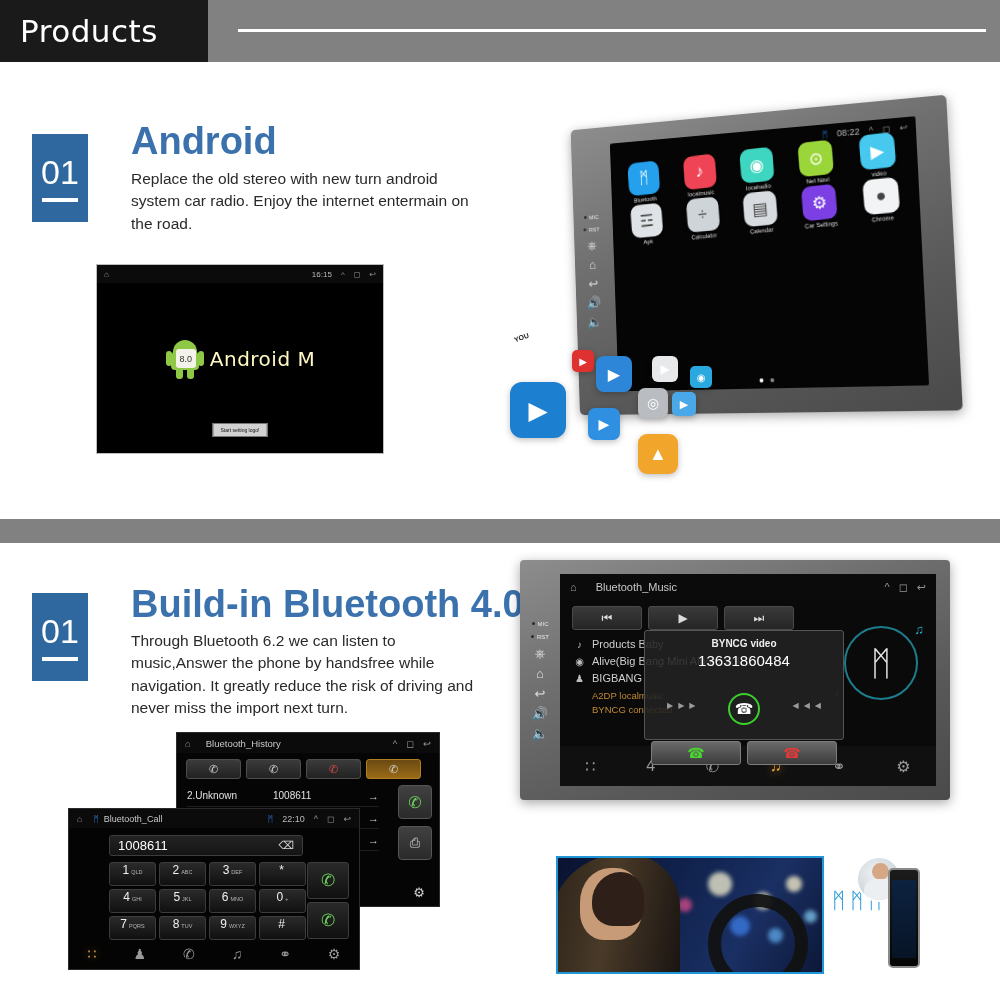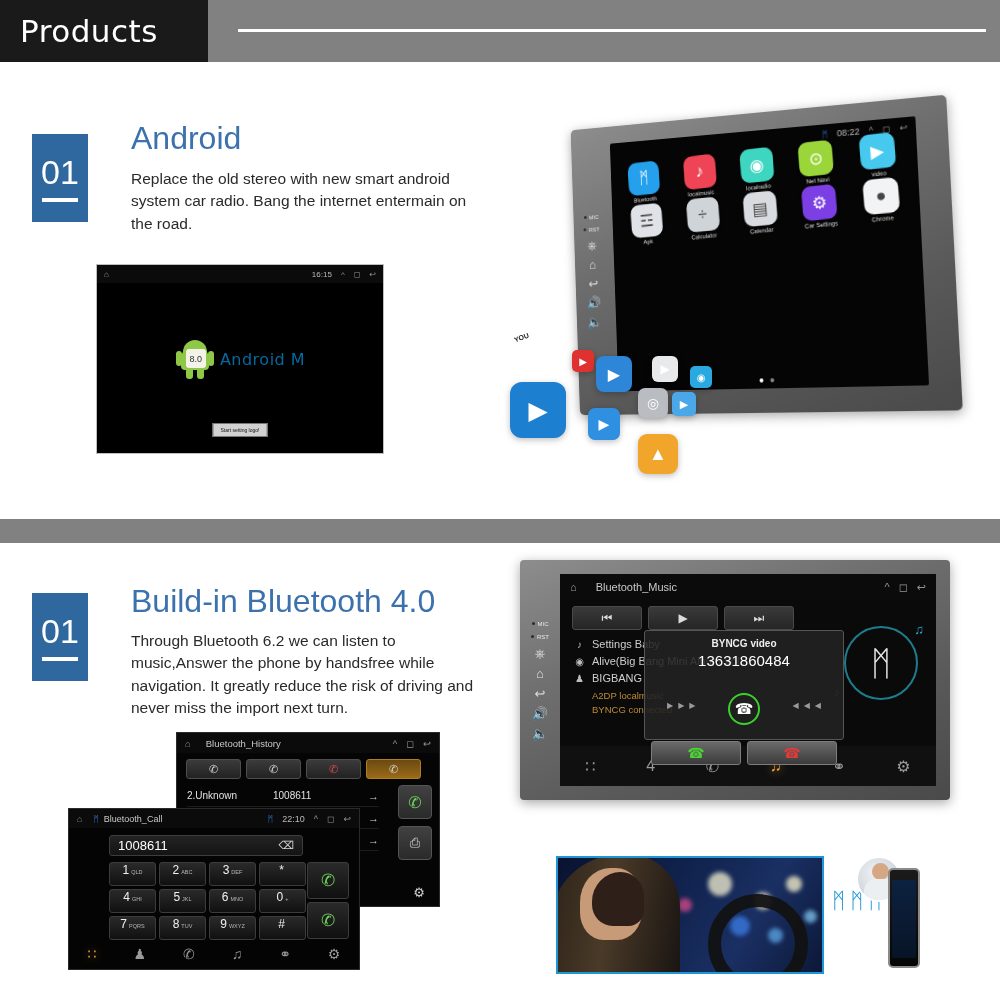--- a/index.html
+++ b/index.html
@@ -49,21 +49,21 @@
   }
   .num-badge-text {
     color: #ffffff; font-size: 34px; font-weight: 400;
     line-height: 1; font-family: "Liberation Sans", sans-serif;
   }
   .num-badge-rule {
     width: 36px; height: 4px; background: #ffffff; margin-top: 9px;
   }
   .sec-title {
     position: absolute;
-    color: #3b72ad; font-size: 32px; font-weight: 400;
+    color: #3b72ad; font-size: 38px; font-weight: 700;
     white-space: nowrap;
   }
   .sec-body {
     position: absolute;
     color: #2a2a2a; font-size: 15.5px; line-height: 1.45;
     width: 360px;
   }
 
   
   .screen { position: absolute; background: #000; overflow: hidden; }
@@ -106,21 +106,21 @@
     background: #8fc746; border-radius: 0 0 3px 3px;
   }
   .droid-leg.l { left: 11px; } .droid-leg.r { right: 11px; }
   .droid-mallow {
     position: absolute; left: 11px; top: 10px;
     width: 20px; height: 19px; background: #f3f3ea; border-radius: 3px;
     display: flex; align-items: center; justify-content: center;
     color: #333; font-size: 9px; font-weight: normal; z-index: 3;
   }
   .boot-text {
-    color: #0369a1; font-size: 16px; letter-spacing: .5px;
+    color: #fef9c3; font-size: 20px; letter-spacing: .5px;
     font-family: "DejaVu Sans", sans-serif;
   }
   .boot-btn {
     position: absolute; left: 50%; transform: translateX(-50%); bottom: 16px;
     background: #d2d2d2; color: #111; font-size: 5px;
     padding: 3px 7px; border: 1px solid #777; white-space: nowrap;
   }
 
   
   .stereo { position: absolute; }
@@ -389,21 +389,21 @@
 <div class="header-tab">
   <span class="header-tab-label">Products</span>
 </div>
 <div class="header-rule"></div>
 
 <div class="num-badge" style="left:32px; top:134px;">
   <span class="num-badge-text">01</span>
   <span class="num-badge-rule"></span>
 </div>
 <div class="sec-title" style="left:131px; top:120px;">Android</div>
-<div class="sec-body" style="left:131px; top:168px;">Replace the old stereo with new smart android system car radio. Bang the internet entermain on the road.</div>
+<div class="sec-body" style="left:131px; top:168px;">Replace the old stereo with new turn android system car radio. Enjoy the internet entermain on the road.</div>
 
 <div class="screen" id="android-boot">
   <div class="statusbar">
     <div class="sb-left">
       <span class="sb-ico">⌂</span>
     </div>
     <div class="sb-right">
       <span>16:15</span>
       <span class="sb-ico">^</span>
       <span class="sb-ico">◻</span>
@@ -542,21 +542,21 @@
     </div>
     <div class="bm-body">
       <div class="bm-ctrls" id="bm-ctrls">
           <div class="bm-btn">⏮</div>
           <div class="bm-btn">▶</div>
           <div class="bm-btn">⏭</div>
         </div>
       <div class="bm-list">
         <div class="bm-row">
           <span class="ic">♪</span>
-          <span class="tx">Settings Baby</span>
+          <span class="tx">Products Baby</span>
         </div>
         <div class="bm-row">
           <span class="ic">◉</span>
           <span class="tx">Alive(Big Bang Mini Album Vol...</span>
         </div>
         <div class="bm-row">
           <span class="ic">♟</span>
           <span class="tx">BIGBANG</span>
         </div>
         <div class="bm-status">A2DP localmusic</div>

